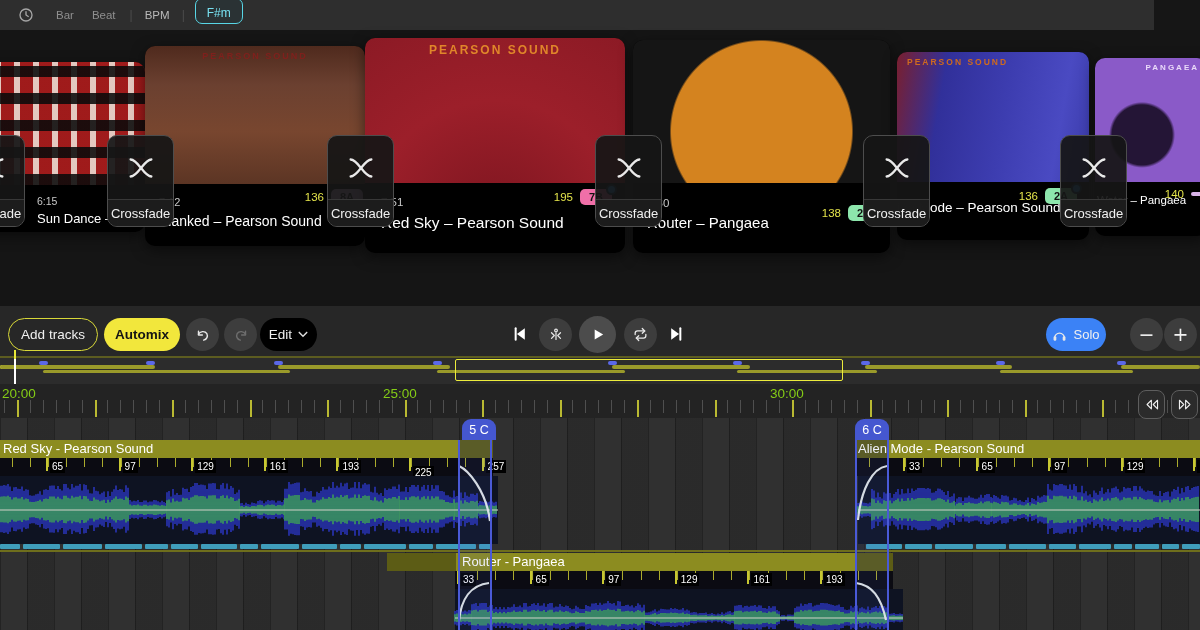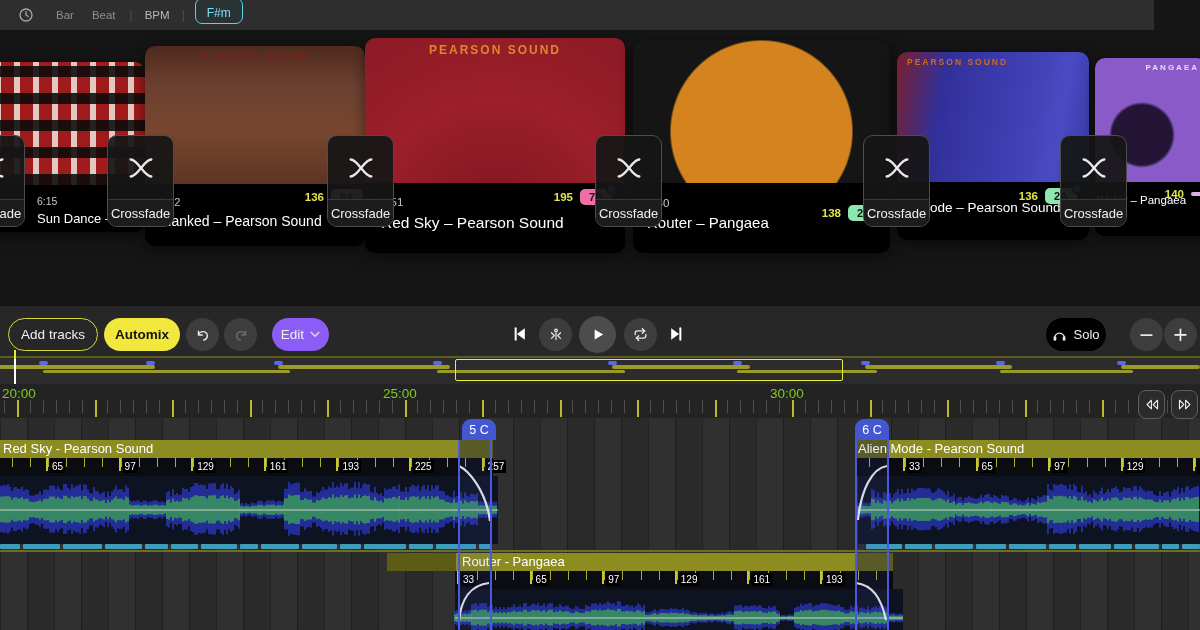--- a/index.html
+++ b/index.html
@@ -17,21 +17,21 @@
 
 .carousel{position:absolute;left:0;top:30px;width:1200px;height:278px;background:#151515}
 .card{position:absolute;background:#000;border-radius:10px;overflow:hidden;z-index:2;
   box-shadow:0 4px 14px rgba(0,0,0,.5)}
 .art{position:relative;width:100%}
 .art-text{position:absolute;top:5px;width:100%;text-align:center;font-weight:bold;letter-spacing:2px}
 .info{position:relative;color:#fff}
 .time{color:#c9c9c9}
 .title{color:#fff;white-space:nowrap}
 .meta{position:absolute;display:flex;align-items:center;gap:7px}
-.bpm{color:#e3e34a;font-weight:bold;font-size:11.5px}
+.bpm{color:#e3e34a;font-weight:normal;font-size:11.5px}
 .badge{position:relative;background:#ccc;color:#111;font-size:11px;font-weight:bold;
   border-radius:5px;padding:2px 9px;min-width:24px;text-align:center}
 .bluedot{position:absolute;right:-5px;top:-5px;width:11px;height:11px;border-radius:50%;
   background:#1f8fdd;border:2px solid #0b2b44}
 
 .c1{left:-62px;top:32px;width:207px;height:170px}
 .c1 .art{height:123px;background:
   repeating-linear-gradient(0deg,rgba(10,10,10,.88) 0 11px,rgba(0,0,0,0) 11px 27px),
   repeating-linear-gradient(90deg,rgba(235,230,220,.85) 0 6px,rgba(20,20,20,.15) 6px 19px),
   linear-gradient(#b81c1c,#b81c1c)}
@@ -74,27 +74,27 @@
 .x0{left:-42px}.x1{left:107px}.x2{left:327px}.x3{left:595px}.x4{left:863px}.x5{left:1060px}
 
 .toolbar{position:absolute;left:0;top:306px;width:1200px;height:52px;background:#272727}
 .pill{position:absolute;top:12px;height:33px;border-radius:17px;display:flex;align-items:center;
   justify-content:center;font-size:13.5px;color:#f0f0f0;gap:6px}
 .btn-add{left:8px;width:90px;border:1px solid #d8d838;background:transparent}
 .btn-automix{left:104px;width:76px;background:#f2e73c;color:#141414;font-weight:bold}
 .circ{position:absolute;top:12px;width:33px;height:33px;border-radius:50%;background:#3d3d3d;
   display:flex;align-items:center;justify-content:center}
 .btn-undo{left:186px}.btn-redo{left:224px}
-.btn-edit{left:272px;width:57px;background:#8b5cf6}
+.btn-edit{left:260px;width:57px;background:#000000}
 .btn-prev{left:506px;top:15px;width:26px;height:26px;background:none}
 .btn-snap{left:539px}
 .btn-play{left:579px;top:10px;width:37px;height:37px;background:#4c4c4c}
 .btn-loop{left:624px}
 .btn-next{left:664px;top:15px;width:26px;height:26px;background:none}
-.btn-solo{left:1046px;width:60px;background:#000000;font-size:13px}
+.btn-solo{left:1046px;width:60px;background:#3b82f6;font-size:13px}
 .btn-zoomout{left:1130px}.btn-zoomin{left:1164px}
 .zglyph{color:#f2f2f2;font-size:19px;line-height:1;font-family:"DejaVu Sans",sans-serif}
 .tb-hair{position:absolute;left:0;top:356px;width:1200px;height:2px;background:#5c5c20}
 
 .overview{position:absolute;left:0;top:358px;width:1200px;height:26px;background:#2c2c2c}
 .ov-seg{position:absolute;height:3.5px;background:#9a9a2a;border-radius:2px}
 .ov-bright{background:#f4f43e}
 .ov-mark{position:absolute;top:3px;width:9px;height:4px;border-radius:2px;background:#5b68e8}
 .ov-play{position:absolute;left:14px;top:0;width:2px;height:26px;background:#fff}
 .ov-play-top{position:absolute;left:14px;top:350px;width:2px;height:9px;background:#e8e838}
@@ -565,21 +565,21 @@
         <div class="bnum" style="left: 50px;">65</div>
         <div class="bt" style="left: 118.6px; width: 2px; height: 13px;"></div>
         <div class="bnum" style="left: 122.6px;">97</div>
         <div class="bt" style="left: 191.2px; width: 2px; height: 13px;"></div>
         <div class="bnum" style="left: 195.2px;">129</div>
         <div class="bt" style="left: 263.8px; width: 2px; height: 13px;"></div>
         <div class="bnum" style="left: 267.8px;">161</div>
         <div class="bt" style="left: 336.4px; width: 2px; height: 13px;"></div>
         <div class="bnum" style="left: 340.4px;">193</div>
         <div class="bt" style="left: 409px; width: 2px; height: 13px;"></div>
-        <div class="bnum" style="left: 413px;">225</div>
+        <div class="bnum" style="left: 413px; margin-top: 6px;">225</div>
         <div class="bt" style="left: 481.6px; width: 2px; height: 13px;"></div>
         <div class="bnum" style="left: 485.6px;">257</div>
       </div>
       <div class="wavebg" style="left: 0px; top: 58px; width: 498px; height: 68px;"></div>
       <div class="tealseg" style="left: 0px; top: 126px; width: 19.5694px;"></div>
       <div class="tealseg" style="left: 22.5694px; top: 126px; width: 37.5336px;"></div>
       <div class="tealseg" style="left: 63.103px; top: 126px; width: 39.1679px;"></div>
       <div class="tealseg" style="left: 105.271px; top: 126px; width: 37.1888px;"></div>
       <div class="tealseg" style="left: 145.46px; top: 126px; width: 22.7193px;"></div>
       <div class="tealseg" style="left: 171.179px; top: 126px; width: 26.6218px;"></div>

